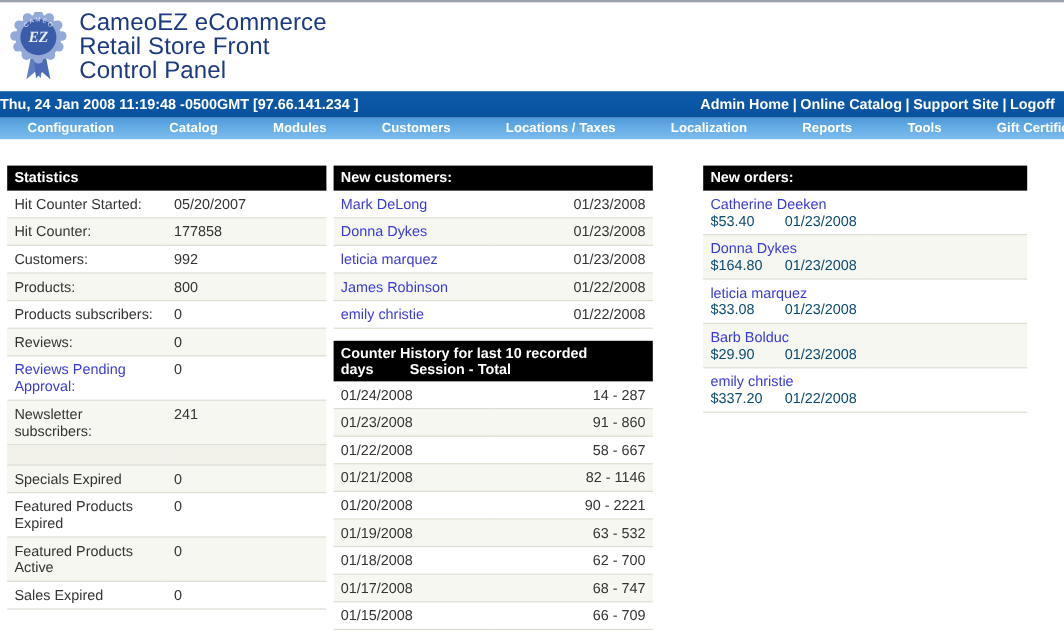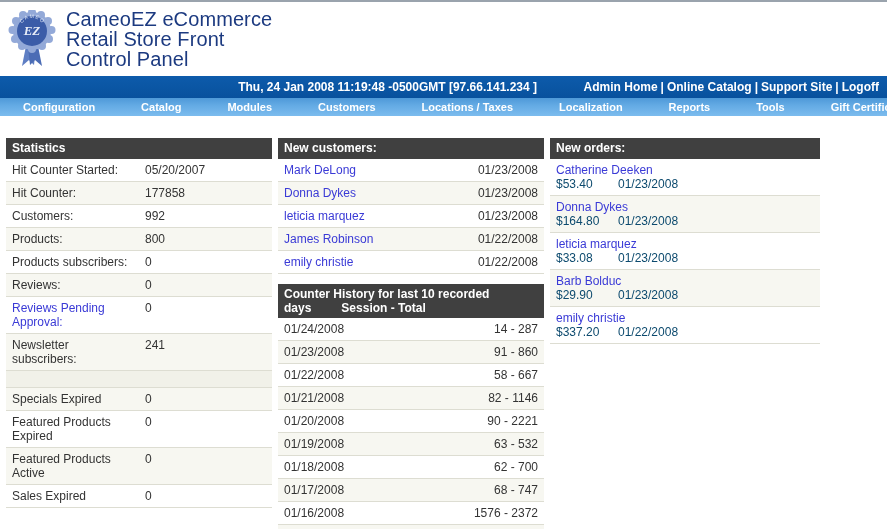--- a/index.html
+++ b/index.html
@@ -51,22 +51,22 @@
     color: #ffffff;
     font-size: 12px;
     font-weight: bold;
     display: flex;
     align-items: center;
     position: relative;
     box-sizing: border-box;
   }
   .datebar .stamp {
     position: absolute;
-    left: 16px; right: 0;
-    text-align: right;
+    left: 0; right: 0;
+    text-align: left;
     padding-right: 350px;
     white-space: nowrap;
   }
   .datebar .rightlinks {
     position: absolute;
     right: 8px;
     white-space: nowrap;
   }
   .datebar .rightlinks a {
     color: #ffffff;
@@ -98,25 +98,25 @@
   
   .content {
     display: flex;
     align-items: flex-start;
     padding: 22px 0 0 6px;
     gap: 6px;
     box-sizing: border-box;
   }
   .col-left  { width: 266px; flex: 0 0 266px; }
   .col-mid   { width: 266px; flex: 0 0 266px; }
-  .col-right { width: 270px; flex: 0 0 270px; }
+  .col-right { width: 270px; flex: 0 0 270px; margin-left: 36px; }
 
   .panel { margin-bottom: 10px; }
   .panel-head {
-    background: #404040;
+    background: #000000;
     color: #ffffff;
     font-size: 12px;
     font-weight: bold;
     padding: 3px 6px 4px 6px;
     line-height: 14px;
     box-sizing: border-box;
   }
   .panel-head.two { padding-bottom: 3px; }
   .panel-head .sub { padding-left: 30px; }
 
@@ -349,24 +349,20 @@
               </tr>
             <tr>
                 <td>01/18/2008</td>
                 <td class="ch-val">62 - 700</td>
               </tr>
             <tr>
                 <td>01/17/2008</td>
                 <td class="ch-val">68 - 747</td>
               </tr>
             <tr>
-                <td>01/16/2008</td>
-                <td class="ch-val">1576 - 2372</td>
-              </tr>
-            <tr>
                 <td>01/15/2008</td>
                 <td class="ch-val">66 - 709</td>
               </tr>
           </tbody>
         </table>
       </div>
     </div>
 
     <div class="col-right">
       <div class="panel">

